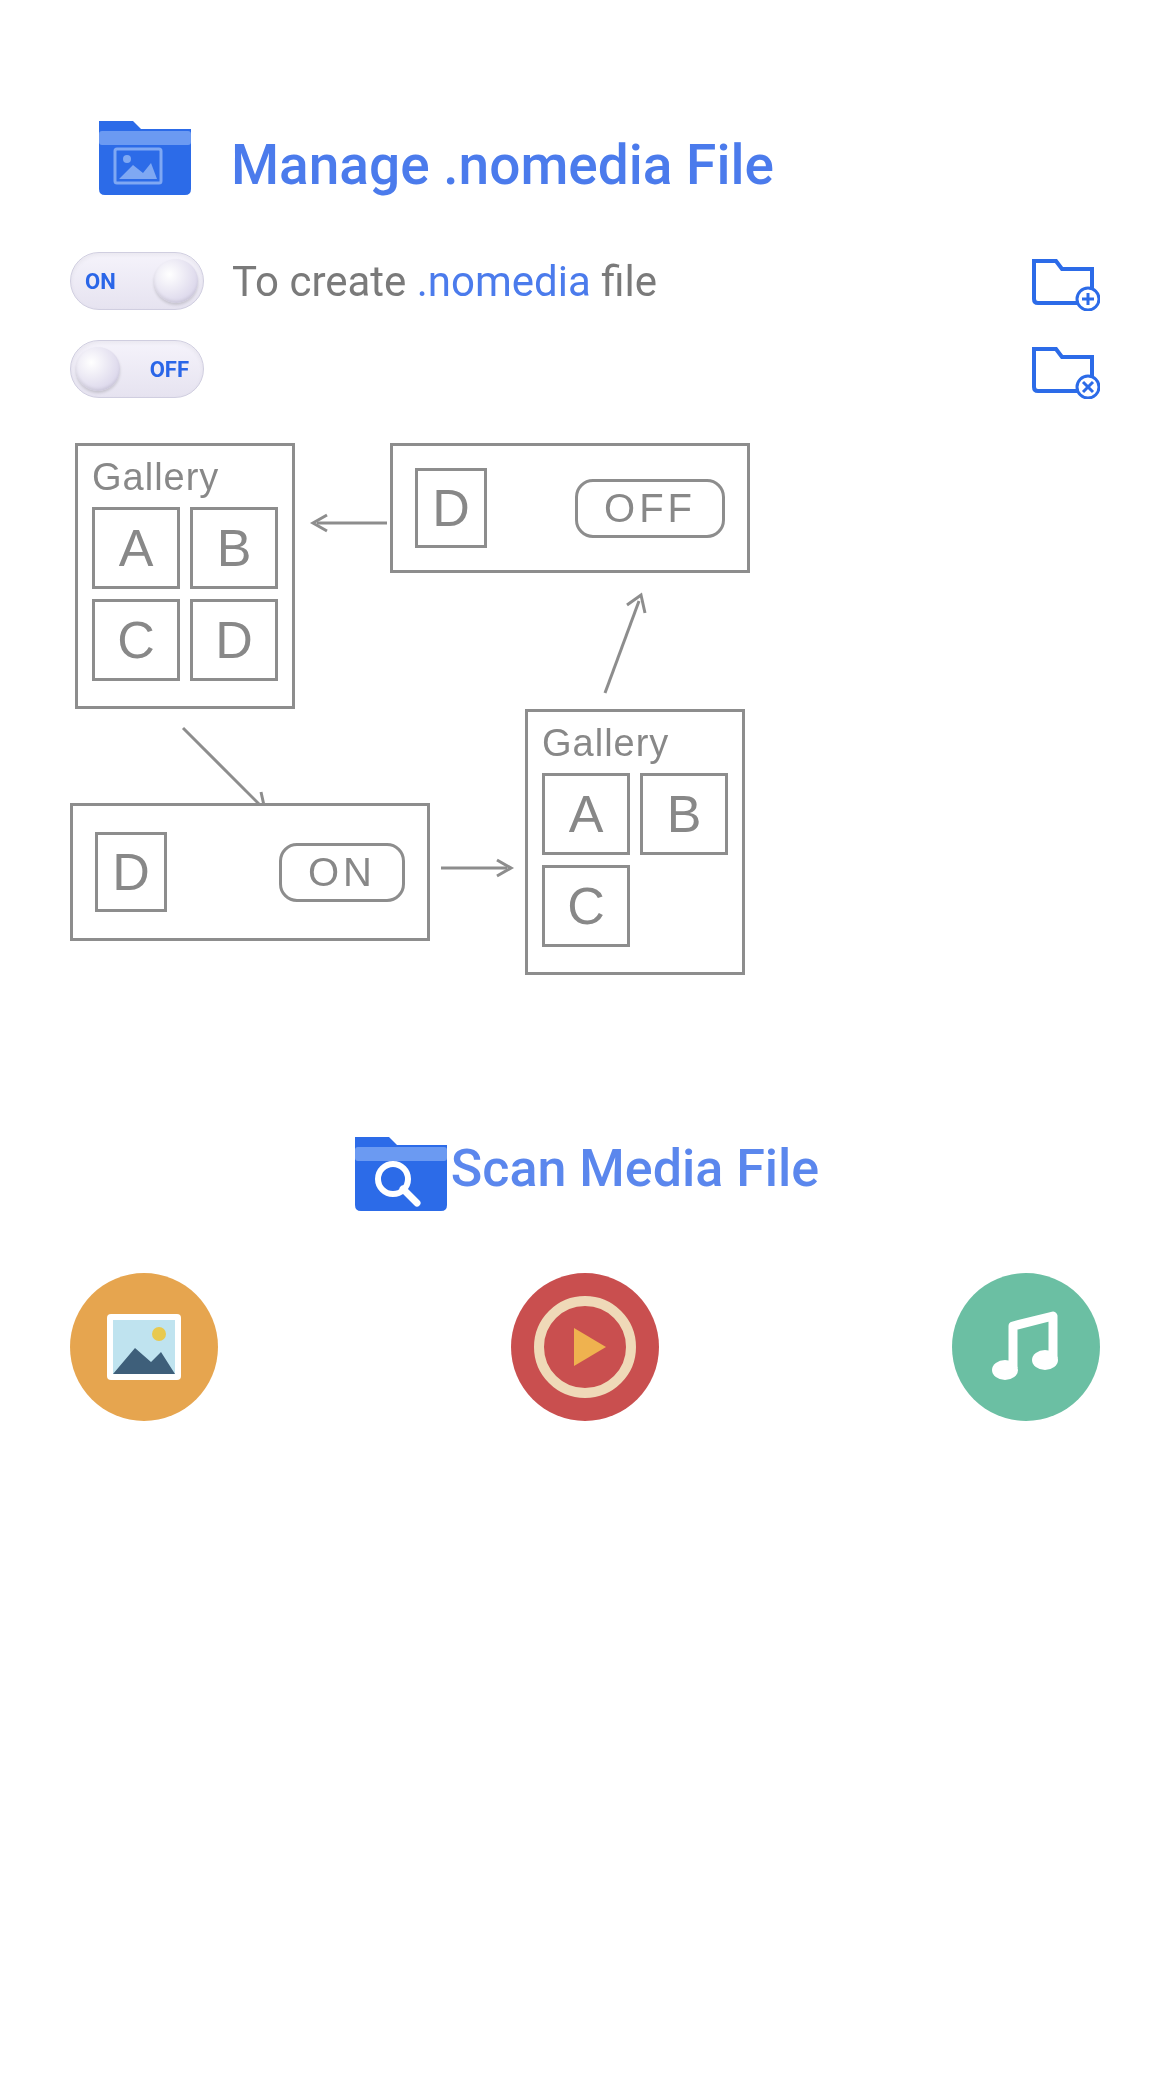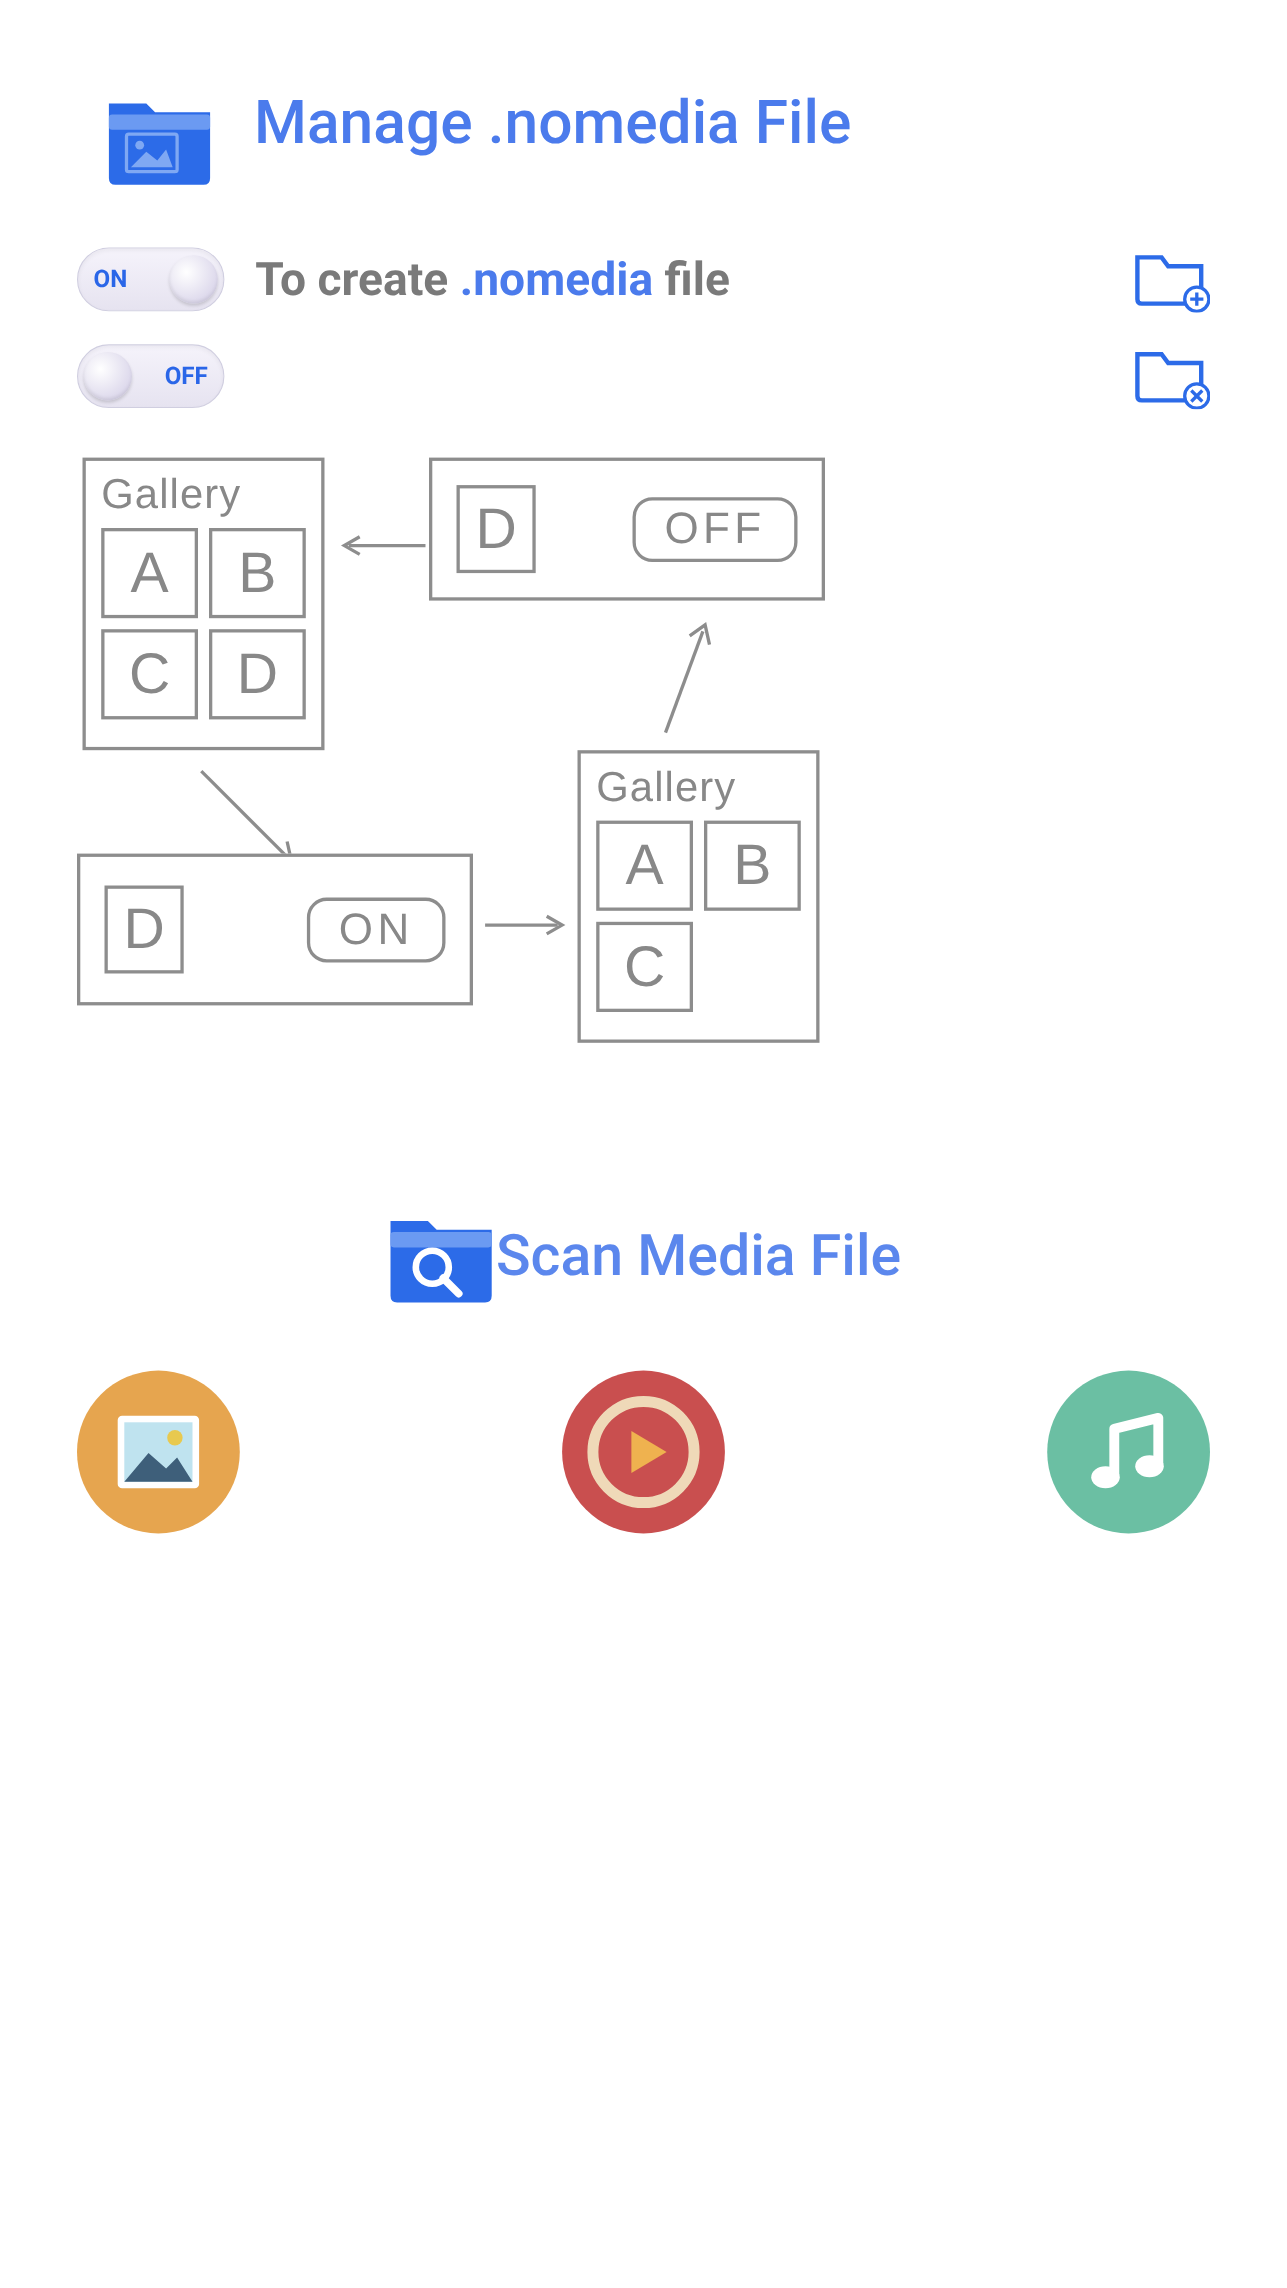--- a/index.html
+++ b/index.html
@@ -8,23 +8,24 @@
       height: 2080px;
       background: #ffffff;
       font-family: -apple-system, BlinkMacSystemFont, "Segoe UI", Roboto, Arial, sans-serif;
       overflow: hidden;
       position: relative;
     }
 
     
     .header {
       display: flex;
-      align-items: flex-start;
+      align-items: flex-end;
       padding: 80px 90px 40px 95px;
       gap: 36px;
+      margin-top: 27px;
     }
     .folder-image-icon {
       width: 100px;
       height: 90px;
       position: relative;
     }
     .header-title {
       font-size: 55px;
       font-weight: 500;
       color: #4b7bec;
@@ -61,21 +62,21 @@
     .toggle-pill.on .toggle-knob { right: 5px; }
     .toggle-pill.off .toggle-knob { left: 5px; }
     .toggle-label {
       font-size: 22px;
       font-weight: 700;
       color: #2a66e8;
       padding: 0 14px;
     }
     .toggle-text {
       font-size: 42px;
-      font-weight: 700;
+      font-weight: 400;
       color: #7a7a7a;
     }
     .toggle-text .hl { color: #4b7bec; }
     .folder-action-icon {
       width: 70px;
       height: 60px;
       margin-left: auto;
     }
 
     

